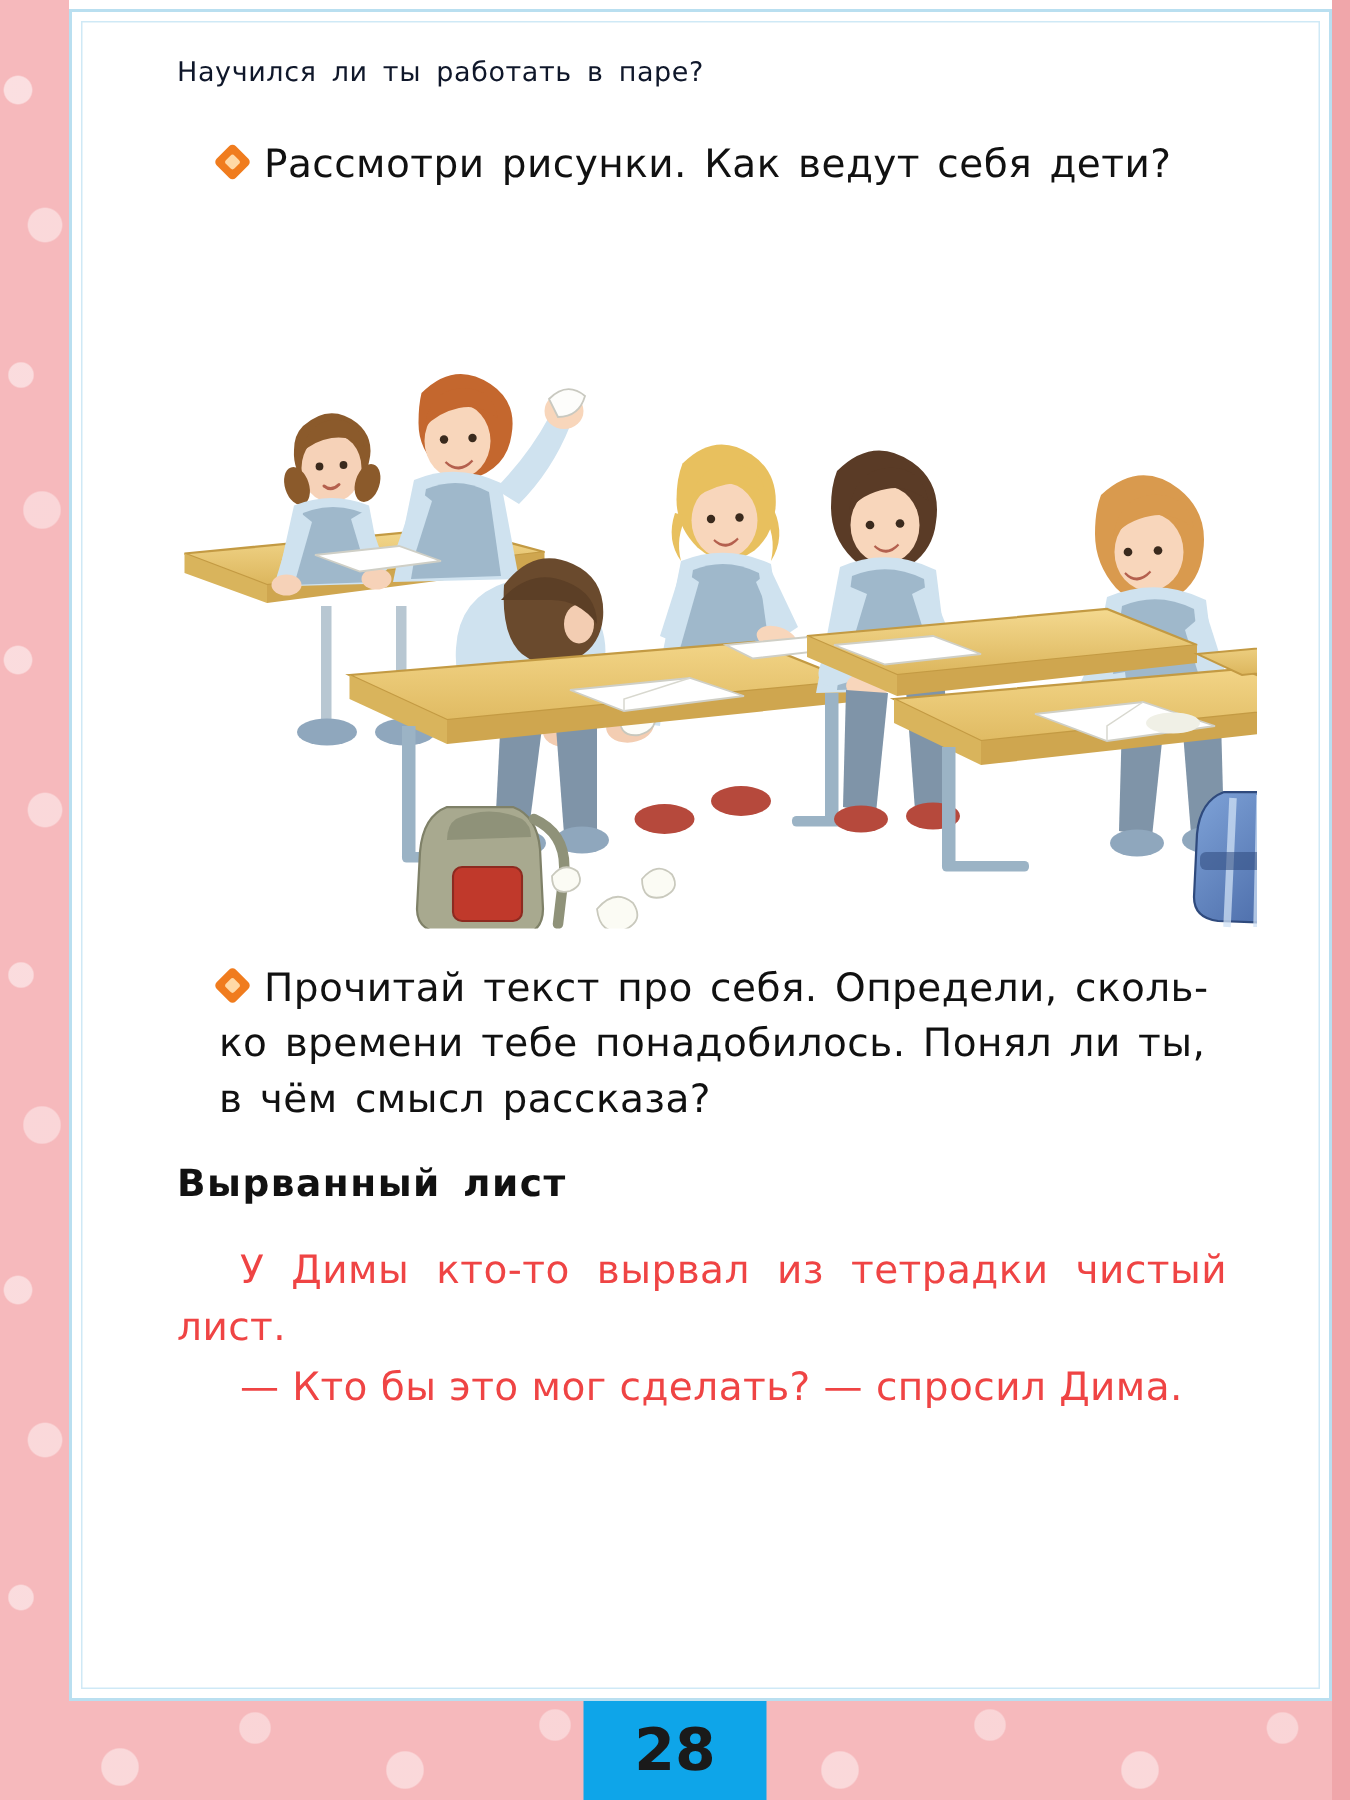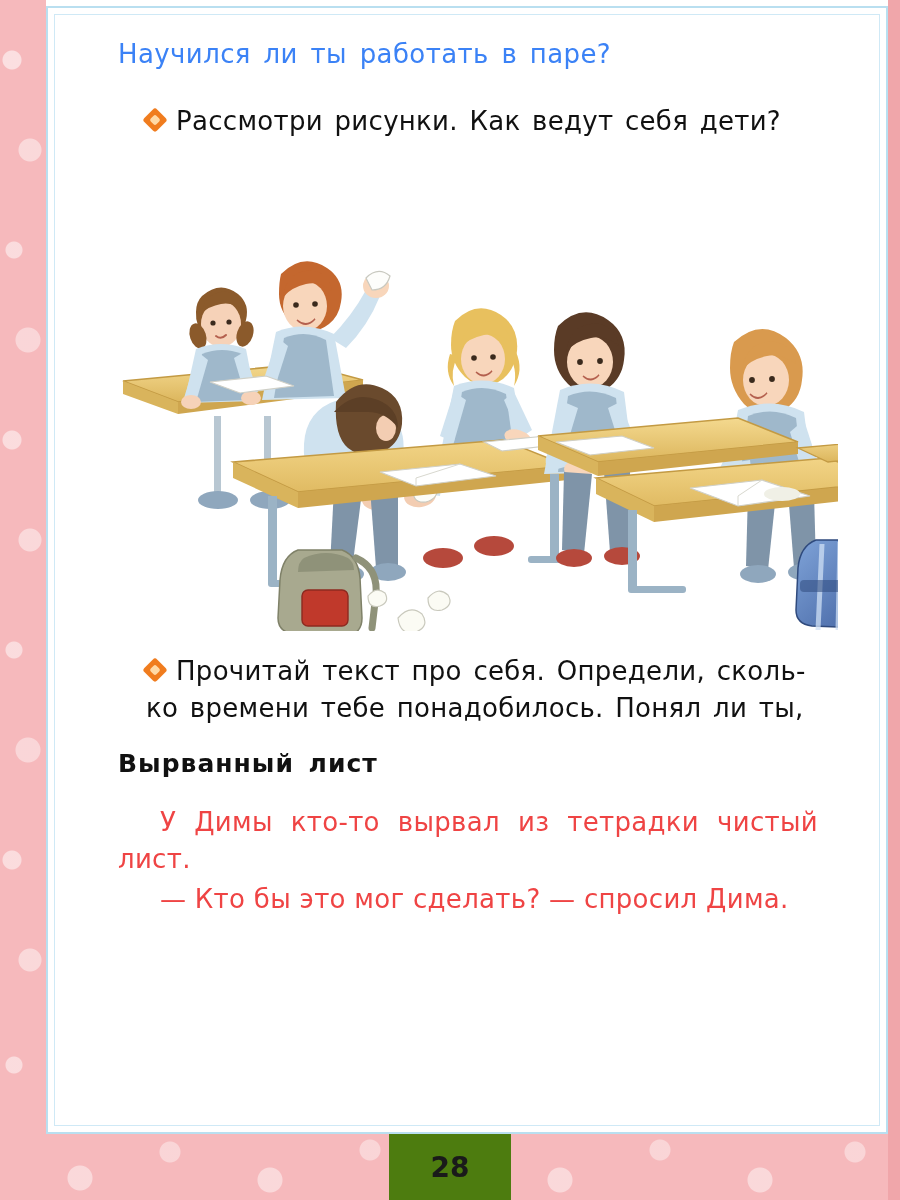--- a/index.html
+++ b/index.html
@@ -84,23 +84,23 @@
 
   .content {
     position: absolute;
     left: 70px;
     top: 28px;
     width: 700px;
   }
 
   
   .q-line {
-    font-size: 26px;
+    font-size: 18px;
     line-height: 1.42;
-    color: #3b82f6;
+    color: #0f172a;
     letter-spacing: .4px;
     word-spacing: 4px;
     margin-bottom: 30px;
   }
 
   .task {
     position: relative;
     font-size: 26px;
     line-height: 1.42;
     color: #111;
@@ -177,25 +177,25 @@
   .para.tight { margin-top: 2px; }
 
   
   .pagenum {
     position: absolute;
     left: 50%;
     transform: translateX(-50%);
     bottom: 0px;
     width: 122px;
     height: 66px;
-    background: #4d7c0f;
+    background: #0ea5e9;
     display: flex;
     align-items: center;
     justify-content: center;
-    font-size: 28px;
+    font-size: 39px;
     font-weight: bold;
     color: #1a1a1a;
   }
 </style>
 </head>
 <body>
 
 <div class="page">
 
   <div class="border-band band-left"></div>
@@ -413,20 +413,21 @@
               <rect x="702" y="414" width="80" height="12" rx="4" fill="#2f4a7d" opacity=".55"></rect>
               <path d="M776 382 q20 12 18 38 l-4 32" stroke="#3f5f9e" stroke-width="7" fill="none" stroke-linecap="round"></path>
             </g>
           </g>
         </svg>
       </div>
 
       <div class="task task2">
         <span class="bullet"></span><span>Прочитай текст про себя. Определи, сколь-</span><br>
         <span>ко времени тебе понадобилось. Понял ли ты,</span><br>
+        <span>в чём смысл рассказа?</span>
       </div>
 
       <div class="story-title">Вырванный  лист</div>
 
       <div class="para indent">У Димы кто-то вырвал из тетрадки чистый лист.</div>
       <div class="para indent tight">— Кто бы это мог сделать? — спросил Дима.</div>
 
     </div>
   </div>
 

